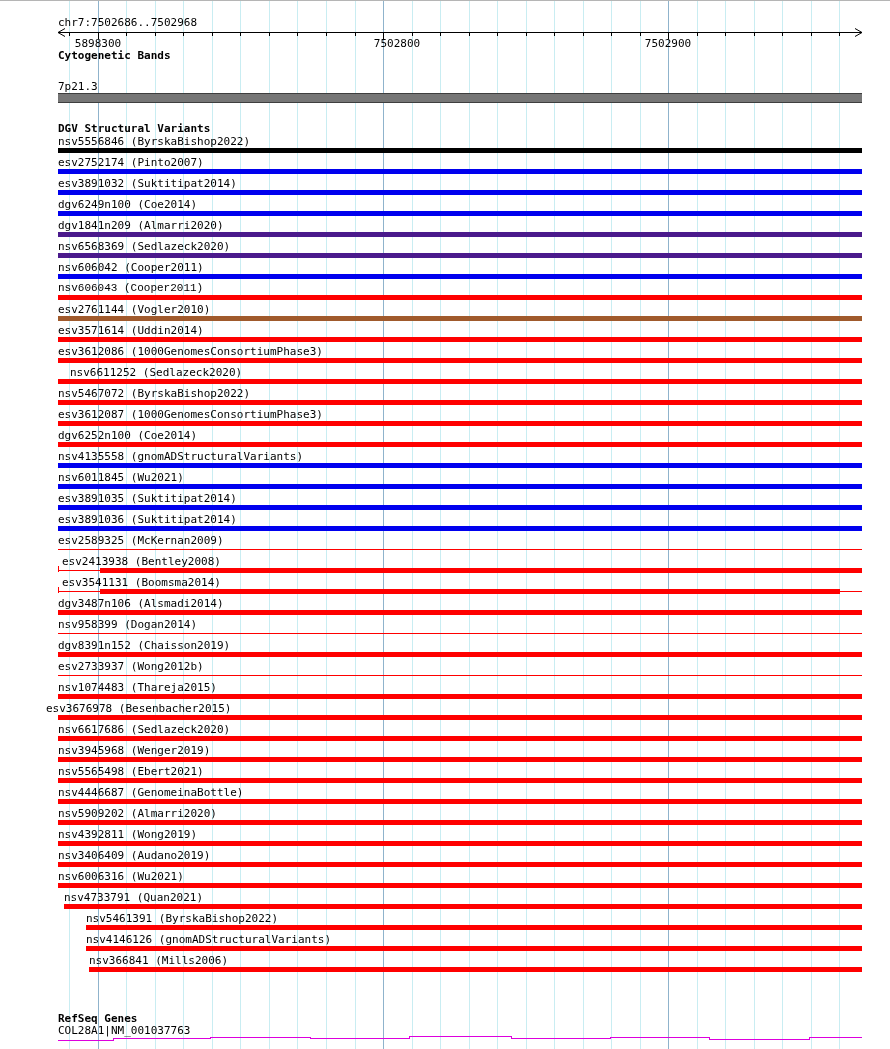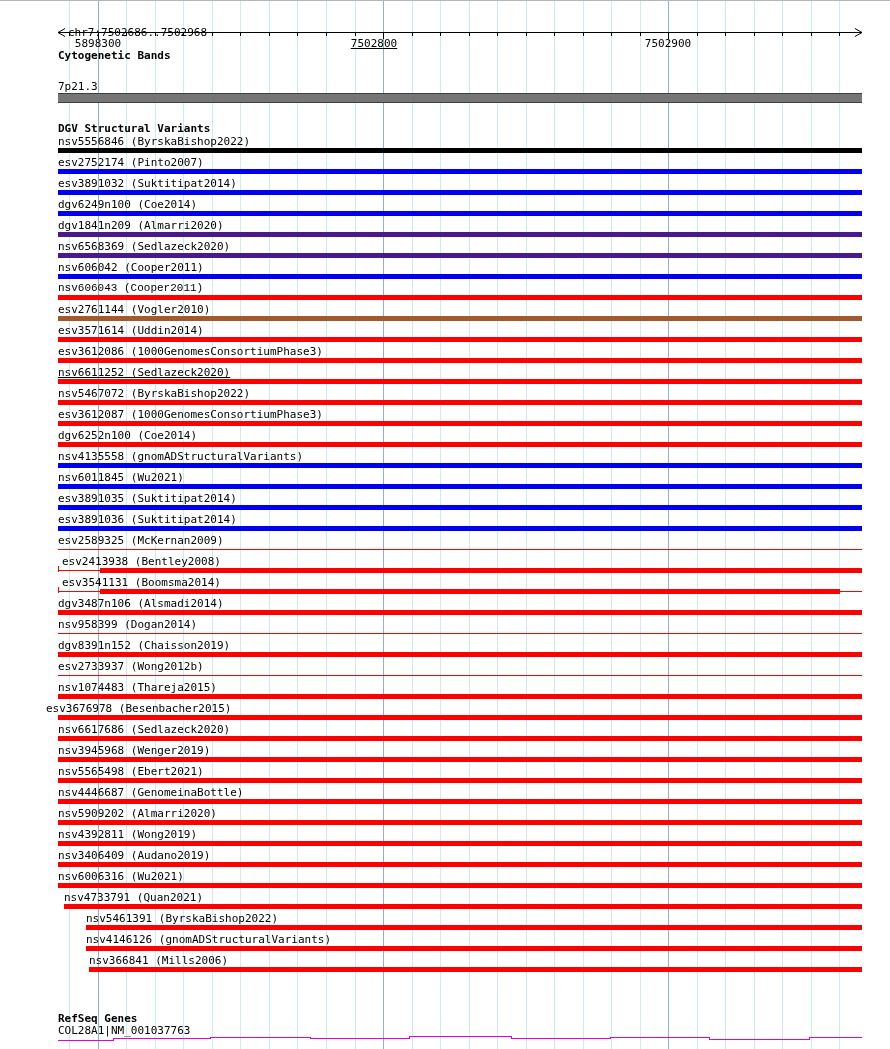--- a/index.html
+++ b/index.html
@@ -44,21 +44,21 @@
       <div class="gridline" style="left: 640px; background: rgb(201, 237, 242);"></div>
       <div class="gridline" style="left: 668px; background: rgb(143, 179, 204);"></div>
       <div class="gridline" style="left: 697px; background: rgb(201, 237, 242);"></div>
       <div class="gridline" style="left: 725px; background: rgb(201, 237, 242);"></div>
       <div class="gridline" style="left: 754px; background: rgb(201, 237, 242);"></div>
       <div class="gridline" style="left: 782px; background: rgb(201, 237, 242);"></div>
       <div class="gridline" style="left: 811px; background: rgb(201, 237, 242);"></div>
       <div class="gridline" style="left: 839px; background: rgb(201, 237, 242);"></div>
     </div>
 
-  <div class="txt" id="chr-label" style="left: 58px; top: 26px; margin-left: 10px;">chr7:7502686..7502968</div>
+  <div class="txt" id="chr-label" style="left: 58px; top: 16px;">chr7:7502686..7502968</div>
 
   <svg id="ruler-svg" width="890" height="50">
       <line x1="58" y1="31.5" x2="862" y2="31.5" stroke="#000" stroke-width="1"></line>
       <line x1="58" y1="31.5" x2="65" y2="27.5" stroke="#000" stroke-width="1"></line>
       <line x1="58" y1="31.5" x2="65" y2="35.5" stroke="#000" stroke-width="1"></line>
       <line x1="862" y1="31.5" x2="855" y2="27.5" stroke="#000" stroke-width="1"></line>
       <line x1="862" y1="31.5" x2="855" y2="35.5" stroke="#000" stroke-width="1"></line>
       <line x1="69.5" y1="31" x2="69.5" y2="35" stroke="#000" stroke-width="1"></line>
       <line x1="98.5" y1="31" x2="98.5" y2="38" stroke="#000" stroke-width="1"></line>
       <line x1="126.5" y1="31" x2="126.5" y2="35" stroke="#000" stroke-width="1"></line>
@@ -83,21 +83,21 @@
       <line x1="668.5" y1="31" x2="668.5" y2="38" stroke="#000" stroke-width="1"></line>
       <line x1="697.5" y1="31" x2="697.5" y2="35" stroke="#000" stroke-width="1"></line>
       <line x1="725.5" y1="31" x2="725.5" y2="35" stroke="#000" stroke-width="1"></line>
       <line x1="754.5" y1="31" x2="754.5" y2="35" stroke="#000" stroke-width="1"></line>
       <line x1="782.5" y1="31" x2="782.5" y2="35" stroke="#000" stroke-width="1"></line>
       <line x1="811.5" y1="31" x2="811.5" y2="35" stroke="#000" stroke-width="1"></line>
       <line x1="839.5" y1="31" x2="839.5" y2="35" stroke="#000" stroke-width="1"></line>
     </svg>
   <div id="tick-labels">
       <div class="ticklabel" style="left: 98px; top: 37px;">5898300</div>
-      <div class="ticklabel" style="left: 374px; top: 37px; text-decoration: underline;">7502800</div>
+      <div class="ticklabel" style="left: 397px; top: 37px;">7502800</div>
       <div class="ticklabel" style="left: 668px; top: 37px;">7502900</div>
     </div>
 
   <div class="txt track-title" id="cyto-title" style="left: 58px; top: 49px;">Cytogenetic Bands</div>
   <div class="txt" id="cyto-label" style="left: 58px; top: 80px;">7p21.3</div>
   <div class="seg" id="cyto-band" style="left: 58px; top: 92px; width: 804px; height: 8px; background: rgb(118, 118, 118); border-top: 1px solid rgb(62, 62, 62); border-bottom: 1px solid rgb(62, 62, 62);"></div>
 
   <div class="txt track-title" id="dgv-title" style="left: 58px; top: 122px;">DGV Structural Variants</div>
   <div id="dgv-rows">
       <div class="txt" style="left: 58px; top: 135px;">nsv5556846 (ByrskaBishop2022)</div>
@@ -115,21 +115,21 @@
       <div class="txt" style="left: 58px; top: 261px;">nsv606042 (Cooper2011)</div>
       <div class="seg" style="left: 58px; top: 273px; width: 804px; height: 5px; background: rgb(0, 0, 238);"></div>
       <div class="txt" style="left: 58px; top: 282px; font-family: Liberation Mono, monospace;">nsv606043 (Cooper2011)</div>
       <div class="seg" style="left: 58px; top: 294px; width: 804px; height: 5px; background: rgb(255, 0, 0);"></div>
       <div class="txt" style="left: 58px; top: 303px;">esv2761144 (Vogler2010)</div>
       <div class="seg" style="left: 58px; top: 315px; width: 804px; height: 5px; background: rgb(160, 90, 44);"></div>
       <div class="txt" style="left: 58px; top: 324px;">esv3571614 (Uddin2014)</div>
       <div class="seg" style="left: 58px; top: 336px; width: 804px; height: 5px; background: rgb(255, 0, 0);"></div>
       <div class="txt" style="left: 58px; top: 345px;">esv3612086 (1000GenomesConsortiumPhase3)</div>
       <div class="seg" style="left: 58px; top: 357px; width: 804px; height: 5px; background: rgb(255, 0, 0);"></div>
-      <div class="txt" style="left: 58px; top: 366px; text-decoration: underline;">nsv6611252 (Sedlazeck2020)</div>
+      <div class="txt" style="left: 70px; top: 366px;">nsv6611252 (Sedlazeck2020)</div>
       <div class="seg" style="left: 58px; top: 378px; width: 804px; height: 5px; background: rgb(255, 0, 0);"></div>
       <div class="txt" style="left: 58px; top: 387px;">nsv5467072 (ByrskaBishop2022)</div>
       <div class="seg" style="left: 58px; top: 399px; width: 804px; height: 5px; background: rgb(255, 0, 0);"></div>
       <div class="txt" style="left: 58px; top: 408px;">esv3612087 (1000GenomesConsortiumPhase3)</div>
       <div class="seg" style="left: 58px; top: 420px; width: 804px; height: 5px; background: rgb(255, 0, 0);"></div>
       <div class="txt" style="left: 58px; top: 429px;">dgv6252n100 (Coe2014)</div>
       <div class="seg" style="left: 58px; top: 441px; width: 804px; height: 5px; background: rgb(255, 0, 0);"></div>
       <div class="txt" style="left: 58px; top: 450px;">nsv4135558 (gnomADStructuralVariants)</div>
       <div class="seg" style="left: 58px; top: 462px; width: 804px; height: 5px; background: rgb(0, 0, 238);"></div>
       <div class="txt" style="left: 58px; top: 471px;">nsv6011845 (Wu2021)</div>

